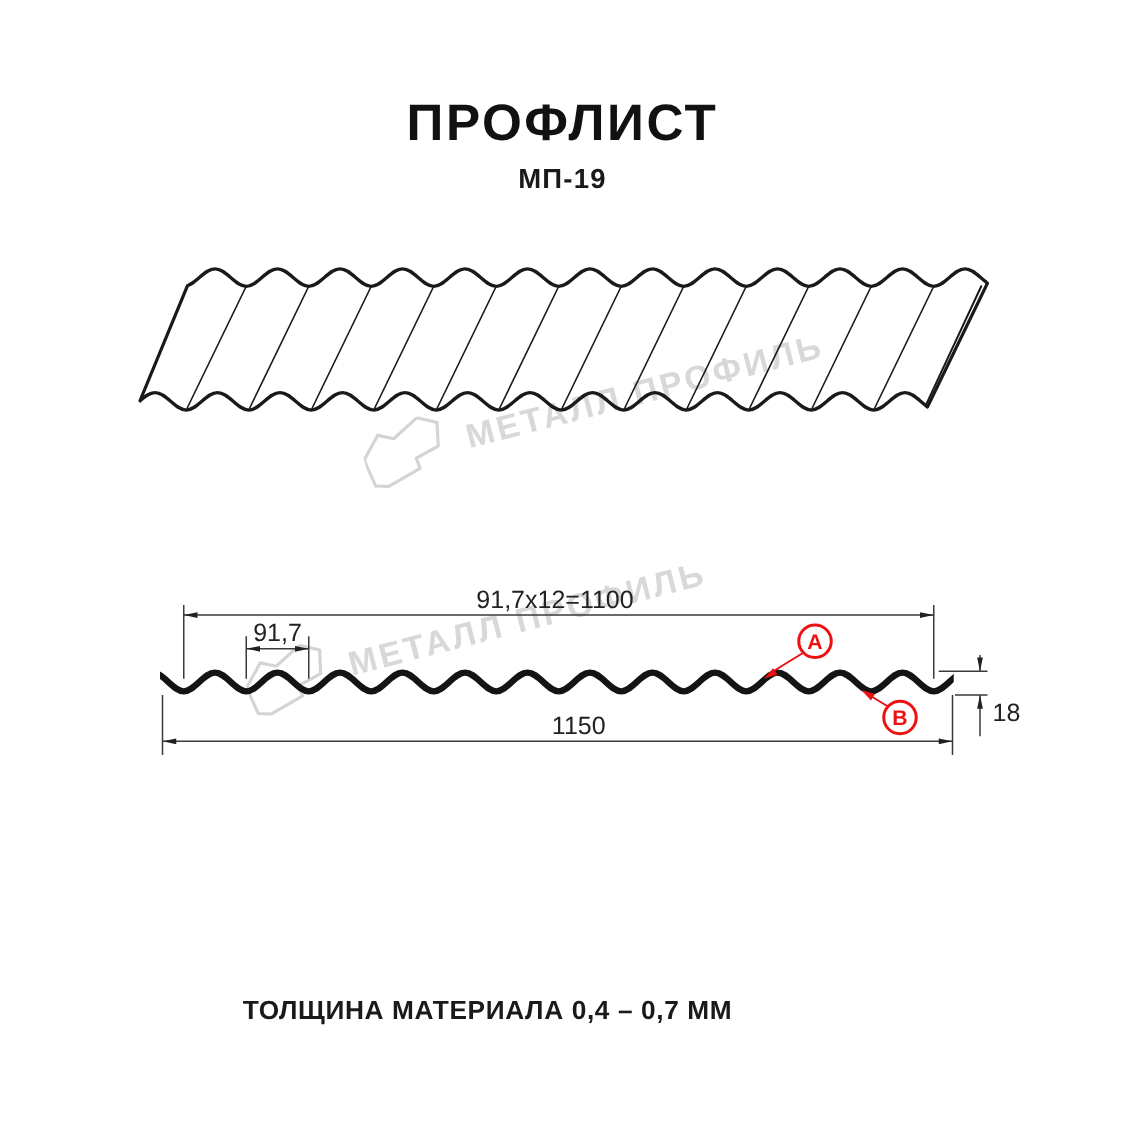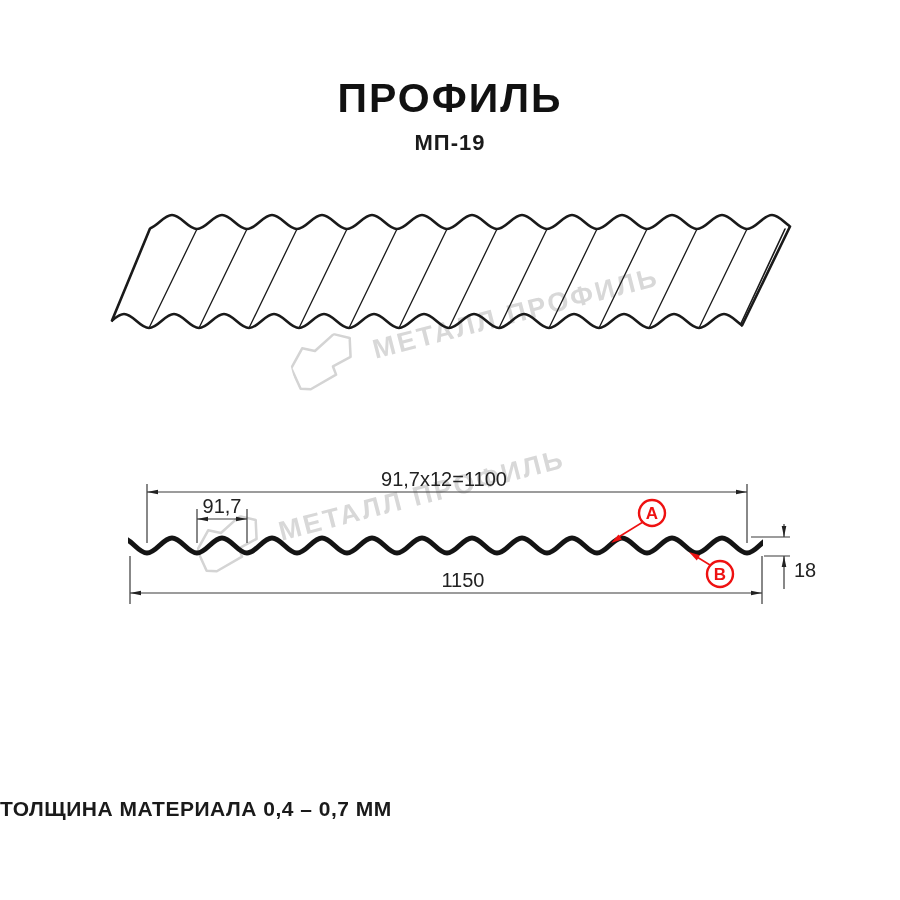--- a/index.html
+++ b/index.html
@@ -24,30 +24,30 @@
   .diag{fill:none;stroke:#1a1a1a;stroke-width:1.3;}
   .cs-wave{fill:none;stroke:#141414;stroke-width:5;stroke-linecap:round;}
   .dimline{fill:none;stroke:#3a3a3a;stroke-width:1.2;}
   .dimarrow{fill:#222;stroke:none;}
   .dimtext{font-family:"Liberation Sans",sans-serif;font-size:20px;fill:#222;}
   .mid{text-anchor:middle;}
   .redstroke{fill:none;stroke-width:2.4;}
   .redline{fill:none;stroke-width:1.6;}
   .redtext{font-family:"Liberation Sans",sans-serif;font-size:17px;font-weight:600;text-anchor:middle;}
   
-  .footer{position:absolute;top:797px;left:0;width:780px;text-align:left;z-index:3;}
+  .footer{position:absolute;top:797px;left:0;width:780px;text-align:center;z-index:3;}
   .footer span{font-size:21px;font-weight:700;letter-spacing:0.5px;color:#1a1a1a;}
 </style>
 </head>
 <body>
 
 <div class="stage">
 
   <header class="header">
-    <h1>ПРОФИЛЬ</h1>
+    <h1>ПРОФЛИСТ</h1>
     <div class="subtitle">МП-19</div>
   </header>
 
   <div class="watermark wm1">
     <svg class="wm-logo" viewBox="0 0 70 52">
       <polygon points="4,46 0,23 16,6 28,12 51,0 66,8 62,27 42,32 43,41 14,49"></polygon>
     </svg>
     <span class="wm-text">МЕТАЛЛ ПРОФИЛЬ</span>
   </div>
 

